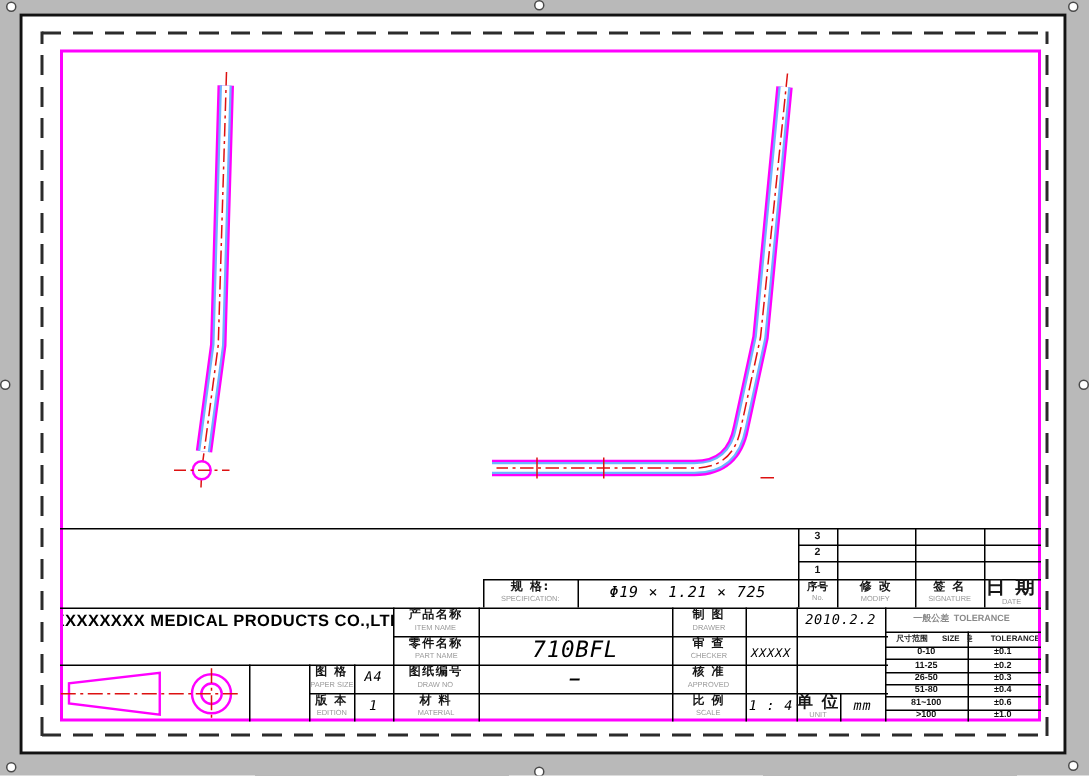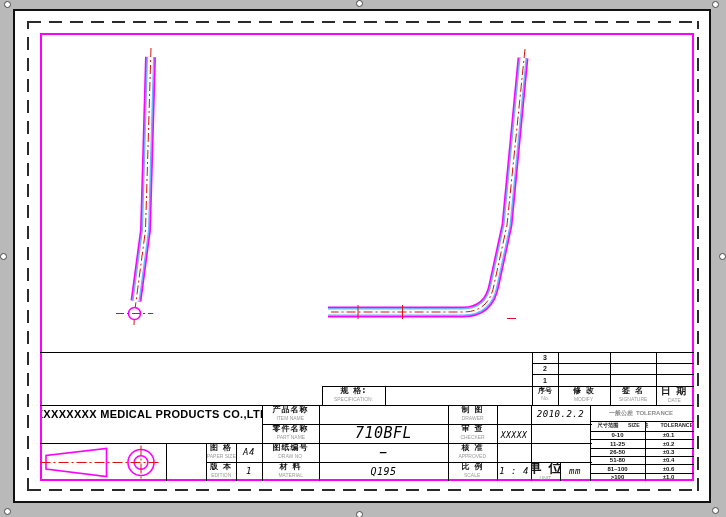--- a/index.html
+++ b/index.html
@@ -122,20 +122,23 @@
     <span class="en">EDITION</span>
   </div>
   <div class="cell" style="left:236px;top:462px;width:26px;height:19px">
     <span class="val">1</span>
   </div>
 
   <div class="cell" style="left:322px;top:386px;width:63px;height:19px">
     <span class="cn" style="font-size:8px">规    格:</span>
     <span class="en">SPECIFICATION:</span>
   </div>
+  <div class="cell" style="left:385px;top:386px;width:147px;height:19px">
+    <span class="val" style="font-size:10px">Φ19 × 1.21 × 725</span>
+  </div>
 
   <div class="cell" style="left:262px;top:405px;width:57px;height:19px">
     <span class="cn" style="font-size:8px">产品名称</span>
     <span class="en">ITEM NAME</span>
   </div>
   <div class="cell" style="left:262px;top:424px;width:57px;height:19px">
     <span class="cn" style="font-size:8px">零件名称</span>
     <span class="en">PART NAME</span>
   </div>
   <div class="cell" style="left:319px;top:424px;width:129px;height:19px">
@@ -145,23 +148,20 @@
     <span class="cn" style="font-size:8px">图纸编号</span>
     <span class="en">DRAW  NO</span>
   </div>
   <div class="cell" style="left:319px;top:443px;width:129px;height:19px">
     <span class="val" style="font-size:11px;font-weight:700">—</span>
   </div>
   <div class="cell" style="left:262px;top:462px;width:57px;height:19px">
     <span class="cn" style="font-size:8px">材 料</span>
     <span class="en">MATERIAL</span>
   </div>
-  <div class="cell" style="left:319px;top:462px;width:129px;height:19px">
-    <span class="val" style="font-size:10px">Q195</span>
-  </div>
 
   <div class="cell" style="left:448px;top:405px;width:49px;height:19px">
     <span class="cn" style="font-size:8px">制 图</span>
     <span class="en">DRAWER</span>
   </div>
   <div class="cell" style="left:497px;top:426px;width:34px;height:19px">
     <span class="val" style="font-size:8px">XXXXX</span>
   </div>
   <div class="cell" style="left:531px;top:405px;width:59px;height:19px">
     <span class="val" style="font-size:9px">2010.2.2</span>
@@ -175,21 +175,21 @@
     <span class="en">APPROVED</span>
   </div>
   <div class="cell" style="left:448px;top:462px;width:49px;height:19px">
     <span class="cn" style="font-size:8px">比 例</span>
     <span class="en">SCALE</span>
   </div>
   <div class="cell" style="left:497px;top:462px;width:34px;height:19px">
     <span class="val">1 : 4</span>
   </div>
   <div class="cell" style="left:531px;top:462px;width:29px;height:19px">
-    <span class="cn" style="font-size:14px">单 位</span>
+    <span class="cn" style="font-size:11px">单 位</span>
     <span class="en">UNIT</span>
   </div>
   <div class="cell" style="left:560px;top:462px;width:30px;height:19px">
     <span class="val">mm</span>
   </div>
 
   <div class="cell" style="left:532px;top:352px;width:26px;height:11px">
     <span class="tiny" style="font-size:7px">3</span>
   </div>
   <div class="cell" style="left:532px;top:363px;width:26px;height:11px">
@@ -204,21 +204,21 @@
   </div>
   <div class="cell" style="left:558px;top:386px;width:52px;height:19px">
     <span class="cn" style="font-size:8px">修  改</span>
     <span class="en">MODIFY</span>
   </div>
   <div class="cell" style="left:610px;top:386px;width:46px;height:19px">
     <span class="cn" style="font-size:8px">签  名</span>
     <span class="en">SIGNATURE</span>
   </div>
   <div class="cell" style="left:656px;top:386px;width:36px;height:19px">
-    <span class="cn" style="font-size:10px">日 期</span>
+    <span class="cn" style="font-size:13px">日 期</span>
     <span class="en">DATE</span>
   </div>
 
   <div class="cell" style="left:590px;top:405px;width:102px;height:16px;flex-direction:row;gap:3px">
     <span class="tiny" style="color:#8a8a8a">一般公差</span>
     <span class="tiny" style="color:#8a8a8a">TOLERANCE</span>
   </div>
   <div class="cell" style="left:590px;top:421px;width:55px;height:10px;flex-direction:row;gap:1px">
     <span class="tinyhdr">尺寸范围</span>
     <span class="tinyhdr">SIZE</span>

